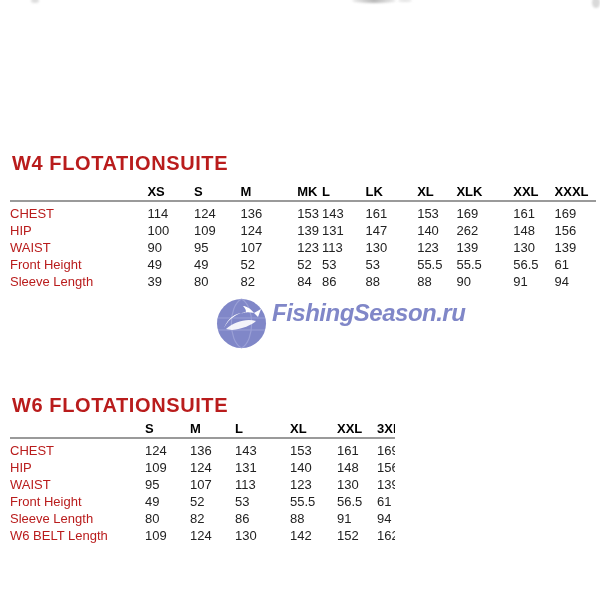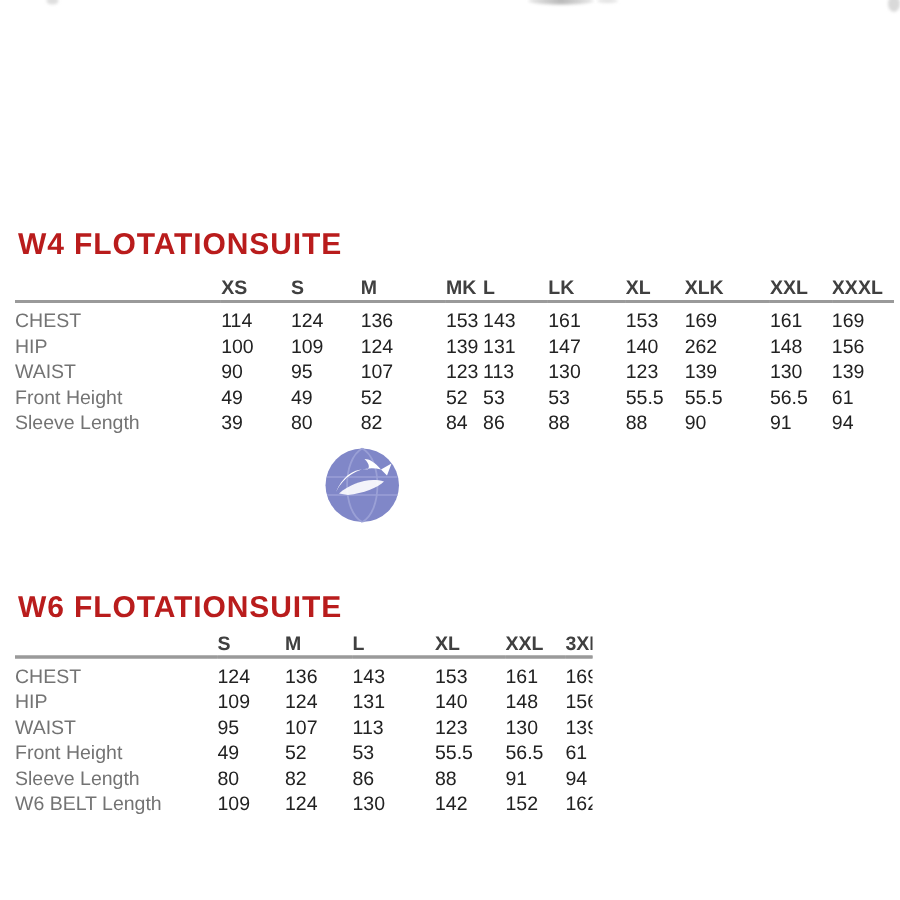--- a/index.html
+++ b/index.html
@@ -17,24 +17,24 @@
 
   .section-title { position:absolute; left:12px; font-size:20px; font-weight:700;
                    letter-spacing:0.6px; color:#b91c1c; }
   #w4-title { top:152px; }
   #w6-title { top:394px; }
 
   table { position:absolute; border-collapse:collapse; table-layout:fixed;
           font-size:13px; color:#222222; }
   th, td { text-align:left; font-weight:400; padding:0; vertical-align:bottom;
            white-space:nowrap; overflow:hidden; }
-  thead th { font-weight:700; color:#404040; height:16px;
+  thead th { font-weight:700; color:#000000; height:16px;
              border-bottom:2px solid #9a9a9a; padding-bottom:1px; }
   thead th.lbl { border-bottom:2px solid #9a9a9a; }
-  tbody th.lbl { font-weight:400; color:#737373;margin-left:24px; }
+  tbody th.lbl { font-weight:400; color:#b91c1c;margin-left:24px; }
   tbody tr th, tbody tr td { height:15px; padding-top:2px; }
   tbody tr:first-child th, tbody tr:first-child td { padding-top:4px; }
 
   #w4-table { left:10px; top:184px; width:586px; }
   #w4-table th:nth-child(1){width:133px;} #w4-table th:nth-child(2){width:45px;}
   #w4-table th:nth-child(3){width:45px;}  #w4-table th:nth-child(4){width:55px;}
   #w4-table th:nth-child(5){width:24px;}  #w4-table th:nth-child(6){width:42px;}
   #w4-table th:nth-child(7){width:50px;}  #w4-table th:nth-child(8){width:38px;}
   #w4-table th:nth-child(9){width:55px;}  #w4-table th:nth-child(10){width:40px;}
   #w4-table th:nth-child(11){width:40px;}
@@ -154,20 +154,21 @@
     <circle cx="25.5" cy="25.5" r="24.5" fill="#8087c8"></circle>
     <path d="M25.5 1 C12 8 12 43 25.5 50" stroke="#9aa0d6" stroke-width="1.2" fill="none"></path>
     <path d="M25.5 1 C39 8 39 43 25.5 50" stroke="#9aa0d6" stroke-width="1.2" fill="none"></path>
     <path d="M2 20 H49 M2 32 H49" stroke="#9aa0d6" stroke-width="1" fill="none"></path>
     <path d="M8 30 C14 18 26 12 38 15 C34 10 30 8 27 8 C31 12 30 14 29 15
              C20 14 12 20 8 30 Z" fill="#ffffff"></path>
     <path d="M10 31 C18 24 30 20 40 23 C36 27 26 31 16 32 Z" fill="#ffffff" opacity="0.9"></path>
     <path d="M38 15 L45 11 L42 19 Z" fill="#ffffff"></path>
   </svg>
   <div id="wm-text">
+    <div id="wm-brand">FishingSeason.ru</div>
   </div>
 </div>
 
 <div id="w6-title" class="section-title">W6 FLOTATIONSUITE</div>
 <table id="w6-table">
   <thead>
       <tr>
         <th class="lbl"></th>
         <th>S</th>
         <th>M</th>

